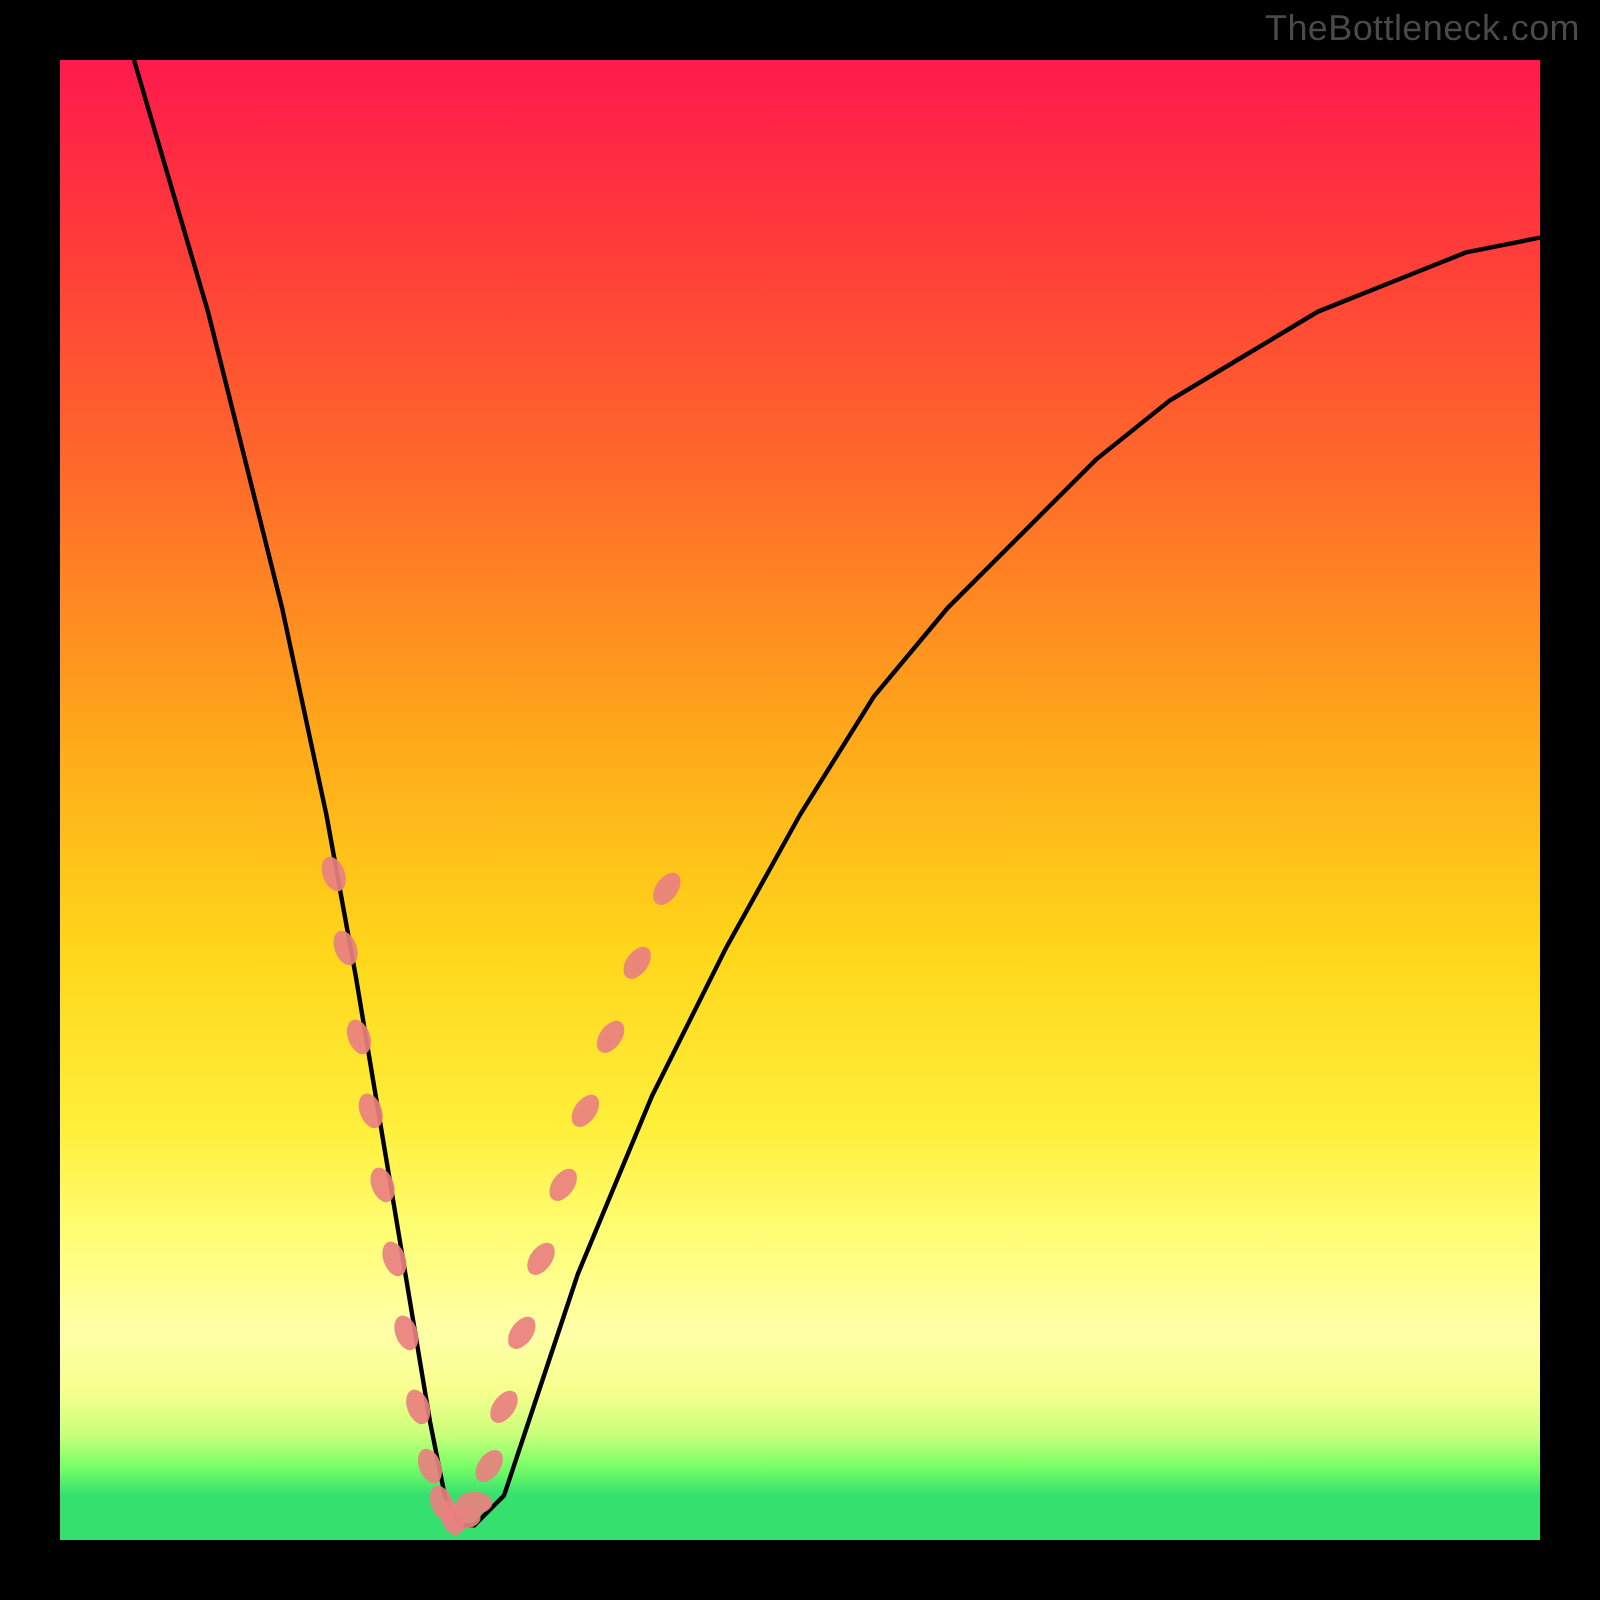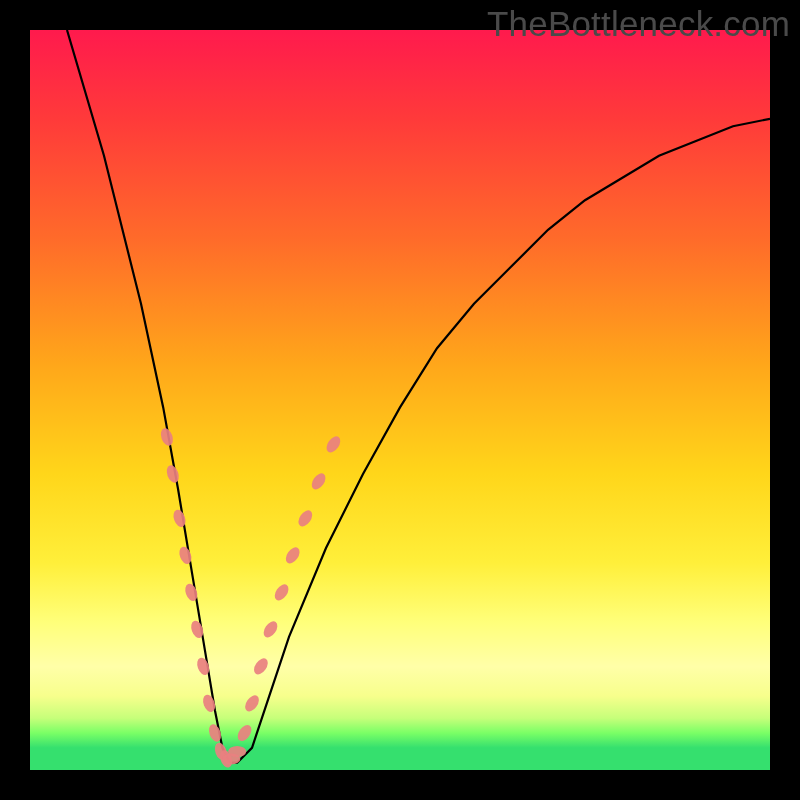--- a/index.html
+++ b/index.html
@@ -40,21 +40,21 @@
       #7aff66 95%,
       #35e06e 97%,
       #35e06e 100%
     );
   }
   .watermark {
     position: absolute;
     top: 4px;
     right: 10px;
     color: #4a4a4a;
-    font-size: 35px;
+    font-size: 18px;
     font-weight: 500;
     letter-spacing: 0.2px;
     user-select: none;
   }
   svg.curve {
     position: absolute;
     left: 0; top: 0;
     width: 740px;
     height: 740px;
   }

